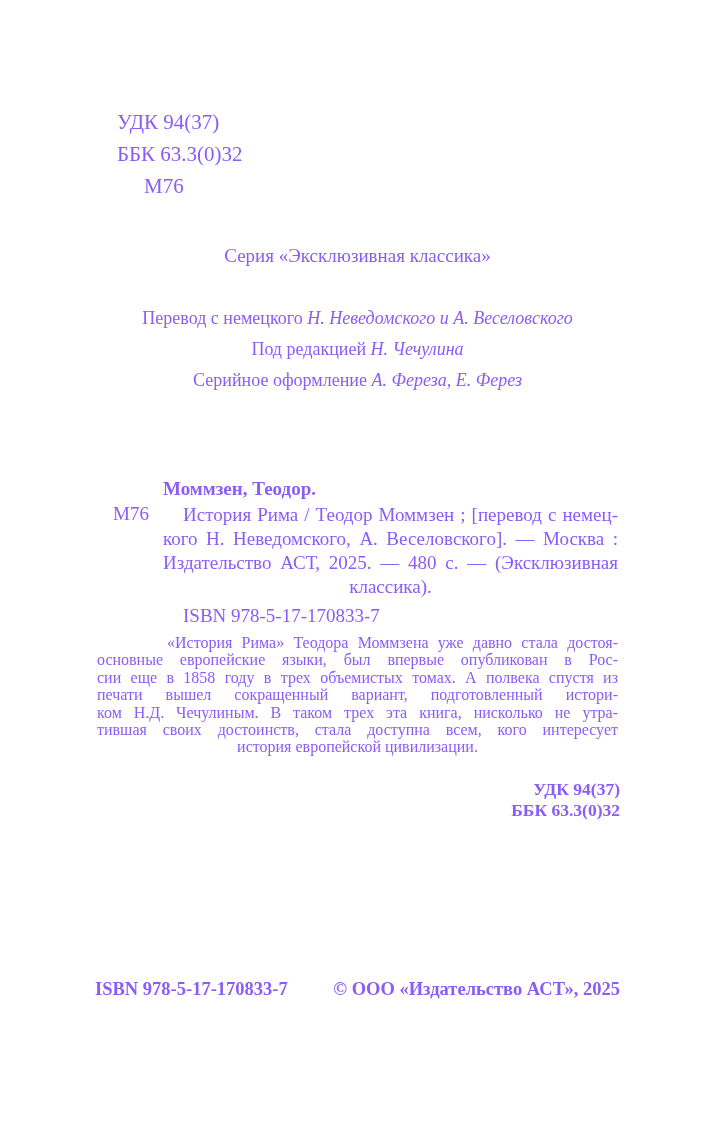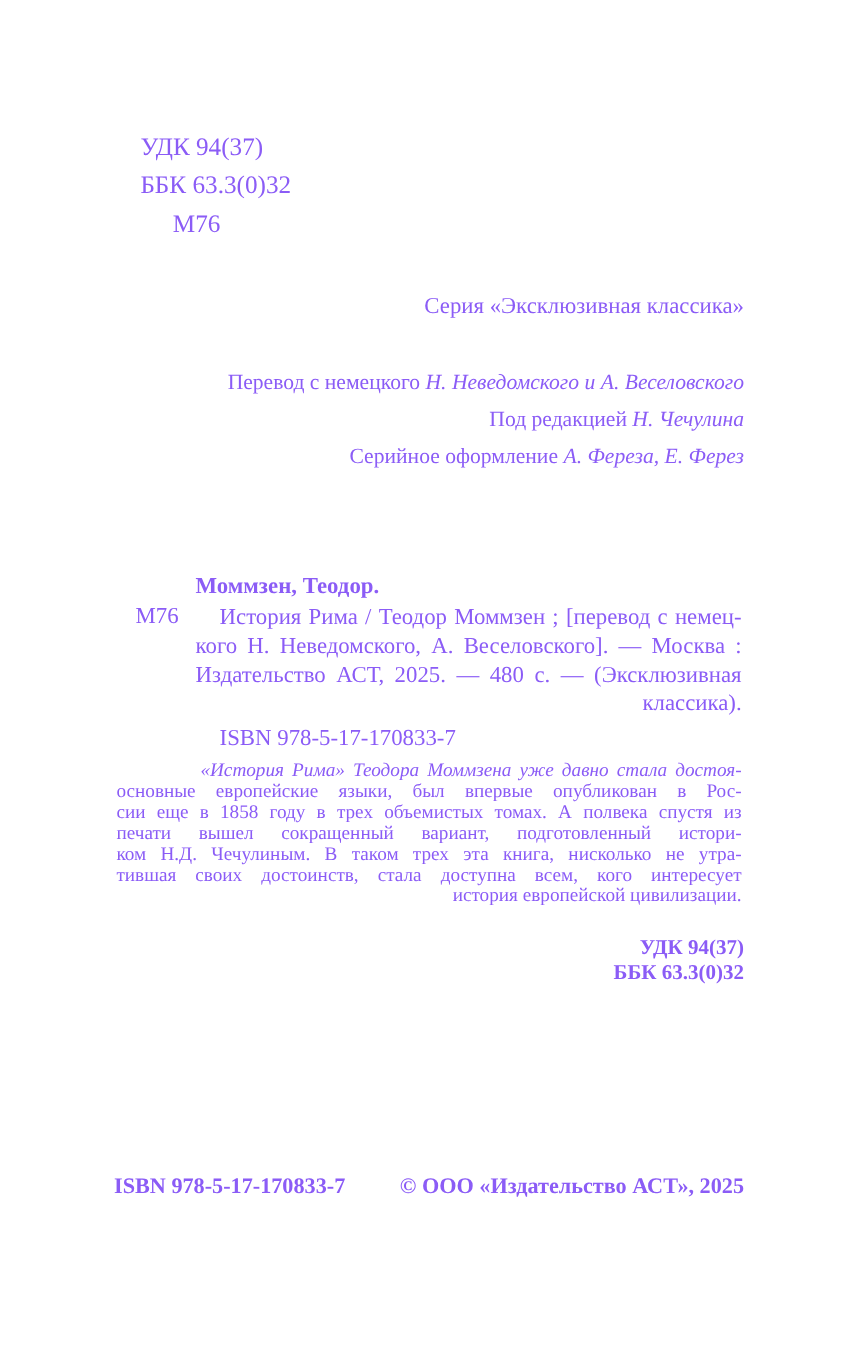--- a/index.html
+++ b/index.html
@@ -13,40 +13,40 @@
     font-family: "Liberation Serif", "DejaVu Serif", serif;
     overflow: hidden;
   }
   .abs { position: absolute; }
 
   
   .top-codes { left: 117px; top: 106px; font-size: 21px; line-height: 32px; }
   .top-codes .author-code { margin-left: 27px; }
 
   
-  .col-center { left: 95px; width: 525px; text-align: right; }
+  .col-center { left: 95px; width: 525px; text-align: center; }
 
   .series-line { top: 245px; font-size: 19px; }
 
   .credits { top: 303px; font-size: 18px; }
   .credits .credit-line { line-height: 31px; }
   .credits .names { font-style: italic; }
 
   
   .author-heading { left: 163px; top: 478px; font-size: 19px; font-weight: bold; }
   .entry-code { left: 113px; top: 503px; font-size: 19px; }
   .entry-body { left: 163px; top: 503px; width: 455px; font-size: 19px; line-height: 24px; }
   .jline { text-align: justify; text-align-last: justify; }
-  .lastline { text-align: right; }
+  .lastline { text-align: center; }
   .indent-first { text-indent: 20px; }
   .entry-isbn { left: 183px; top: 605px; font-size: 19px; }
 
   
   .annotation { left: 97px; top: 634px; width: 521px; font-size: 16px; line-height: 17.4px; }
-  .annotation .indent-para { text-indent: 70px; font-style: italic; }
+  .annotation .indent-para { text-indent: 70px; }
 
   
   .codes-right { right: 89px; top: 779px; text-align: right; font-size: 17.5px; font-weight: bold; line-height: 20.5px; }
 
   
   .footer {
     left: 95px; top: 979px; width: 525px;
     display: flex; justify-content: space-between;
     font-size: 18.5px; font-weight: bold;
   }

